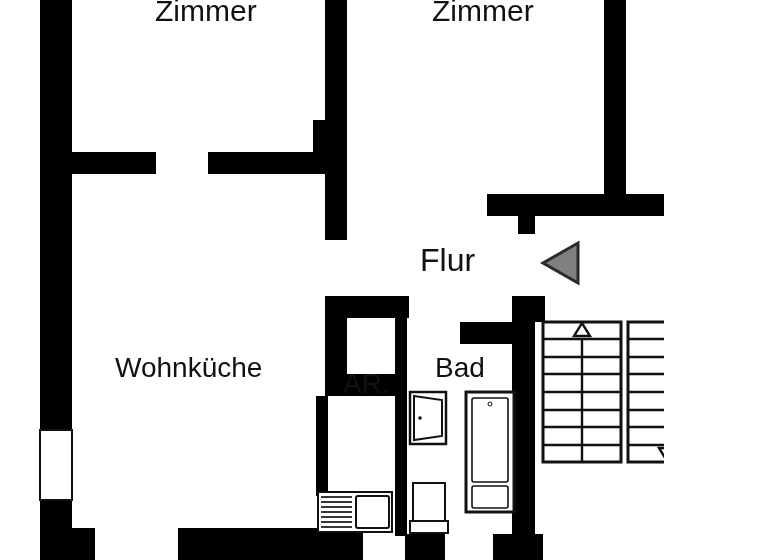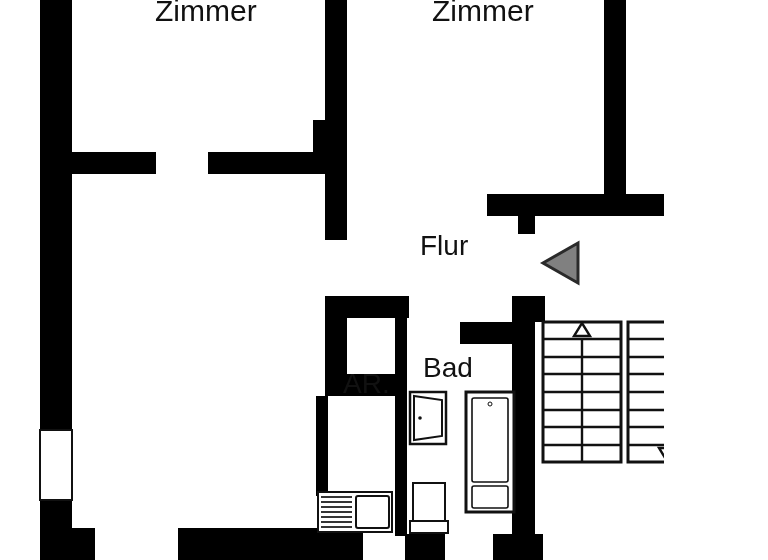--- a/index.html
+++ b/index.html
@@ -29,24 +29,24 @@
     position: absolute;
     color: #111111;
     font-family: "Liberation Sans", sans-serif;
     font-weight: 400;
     white-space: nowrap;
     line-height: 1;
     user-select: none;
   }
   .lbl-zimmer-left  { left: 155px; top: -4px;  font-size: 30px; }
   .lbl-zimmer-right { left: 432px; top: -4px;  font-size: 30px; }
-  .lbl-flur         { left: 420px; top: 232px; font-size: 28px; }
+  .lbl-flur         { left: 420px; top: 244px; font-size: 32px; }
   .lbl-wohnkueche   { left: 115px; top: 354px; font-size: 28px; }
   .lbl-ar           { left: 343px; top: 354px; font-size: 28px; margin-top: 16px; }
-  .lbl-bad          { left: 423px; top: 354px; font-size: 28px; }
+  .lbl-bad          { left: 435px; top: 354px; font-size: 28px; }
 </style>
 </head>
 <body>
 
 <div id="floorplan-root">
 
   <svg id="floorplan-svg" viewBox="0 0 768 560" xmlns="http://www.w3.org/2000/svg">
 
     <rect x="0" y="0" width="768" height="560" fill="#ffffff"></rect>
 
@@ -173,18 +173,19 @@
     <polygon points="578,243 578,283 543,263" fill="#808080" stroke="#2a2a2a" stroke-width="3"></polygon>
 
   </svg>
 
   <div class="room-label lbl-zimmer-left">Zimmer</div>
 
   <div class="room-label lbl-zimmer-right">Zimmer</div>
 
   <div class="room-label lbl-flur">Flur</div>
 
+  <div class="room-label lbl-wohnkueche">Wohnküche</div>
 
   <div class="room-label lbl-ar">AR.</div>
 
   <div class="room-label lbl-bad">Bad</div>
 
 </div>
 
 </body></html>

